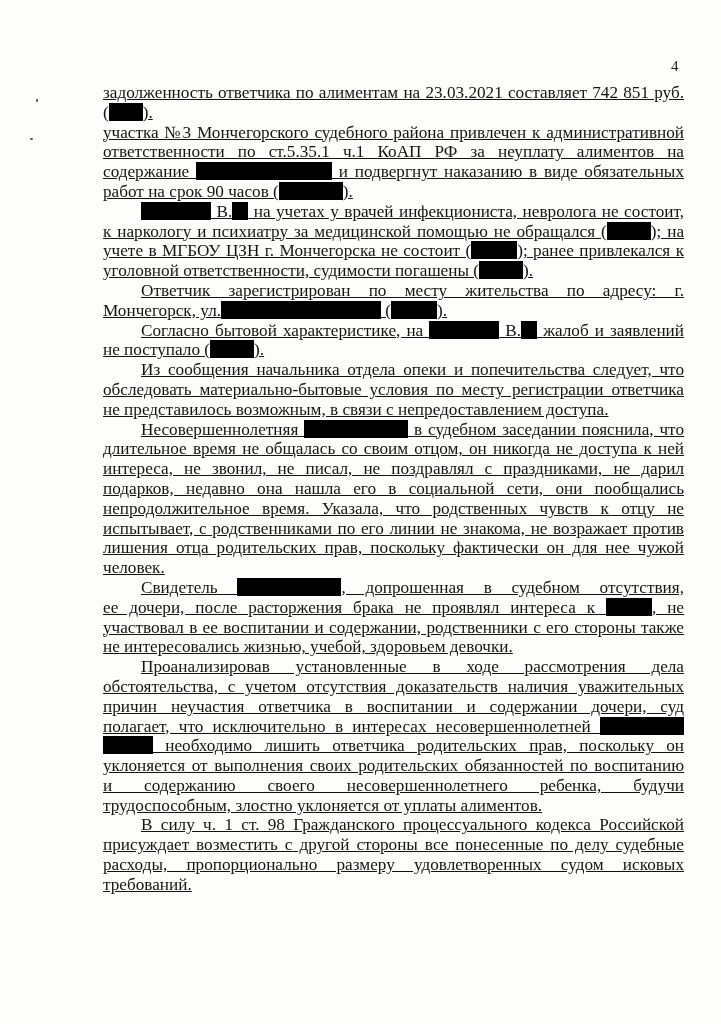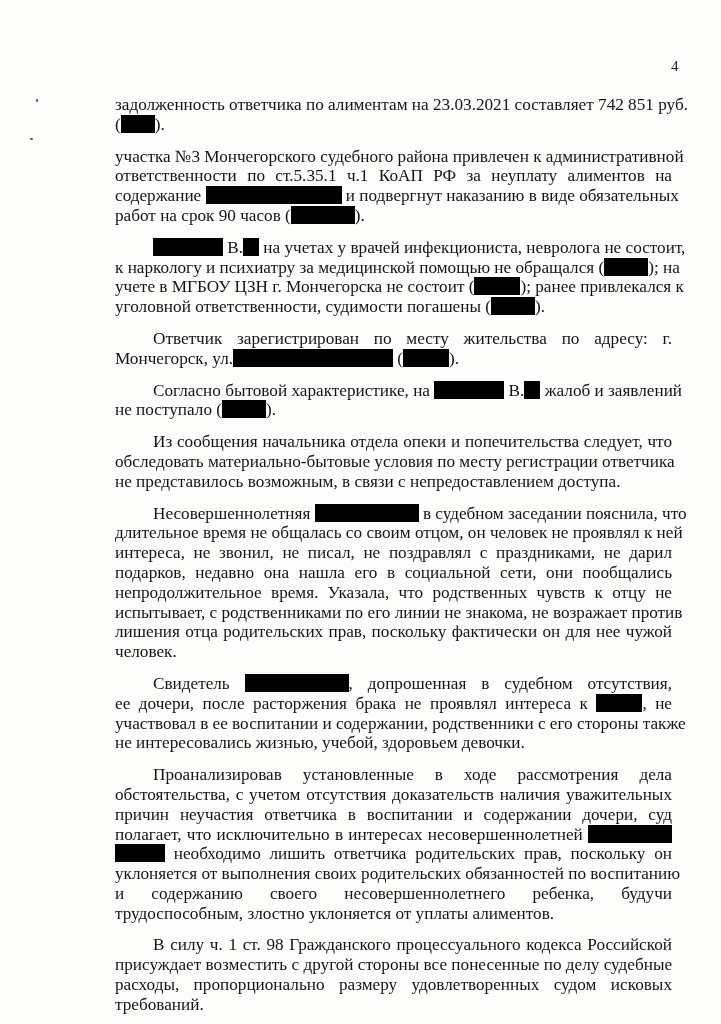--- a/index.html
+++ b/index.html
@@ -12,21 +12,21 @@
   }
   .speck { position:absolute; background:#555; border-radius:1px; }
   .page-number {
     position:absolute; top:58px; left:671px;
     font-size:15px; color:#222;
   }
   .text {
     position:absolute; left:103px; top:83px; width:581px;
     font-size:17.2px; line-height:19.8px;
   }
-  .p { margin:12px; text-align:justify; text-align-last:auto; }
+  .p { margin:0; text-align:justify; text-align-last:auto;text-decoration:underline; }
   .line { display:block; text-align:justify; text-align-last:justify; white-space:nowrap; }
   .line.last { text-align-last:left; }
   .line.ind { padding-left:38px; }
   .r { display:inline-block; background:#000; vertical-align:-3px; height:18px; }
 </style>
 </head>
 <body>
 
 <div class="speck" style="left:36px;top:99px;width:2px;height:3px;"></div>
 <div class="speck" style="left:30px;top:138px;width:3px;height:2px;"></div>
@@ -58,21 +58,21 @@
       <span class="line ind"><span>Согласно бытовой характеристике, на </span><span class="r" style="width: 70px; background: rgb(0, 0, 0);"></span><span> В.</span><span class="r" style="width: 16px; background: rgb(0, 0, 0);"></span><span> жалоб и заявлений</span></span>
       <span class="line last"><span>не поступало (</span><span class="r" style="width: 44px; background: rgb(0, 0, 0);"></span><span>).</span></span>
     </div>
     <div class="p">
       <span class="line ind"><span>Из сообщения начальника отдела опеки и попечительства следует, что</span></span>
       <span class="line"><span>обследовать материально-бытовые условия по месту регистрации ответчика</span></span>
       <span class="line last"><span>не представилось возможным, в связи с непредоставлением доступа.</span></span>
     </div>
     <div class="p">
       <span class="line ind"><span>Несовершеннолетняя </span><span class="r" style="width: 104px; background: rgb(0, 0, 0);"></span><span> в судебном заседании пояснила, что</span></span>
-      <span class="line"><span>длительное время не общалась со своим отцом, он человек не проявлял к ней</span></span>
+      <span class="line"><span>длительное время не общалась со своим отцом, он никогда не доступа к ней</span></span>
       <span class="line"><span>интереса, не звонил, не писал, не поздравлял с праздниками, не дарил</span></span>
       <span class="line"><span>подарков, недавно она нашла его в социальной сети, они пообщались</span></span>
       <span class="line"><span>непродолжительное время. Указала, что родственных чувств к отцу не</span></span>
       <span class="line"><span>испытывает, с родственниками по его линии не знакома, не возражает против</span></span>
       <span class="line"><span>лишения отца родительских прав, поскольку фактически он для нее чужой</span></span>
       <span class="line last"><span>человек.</span></span>
     </div>
     <div class="p">
       <span class="line ind"><span>Свидетель </span><span class="r" style="width: 104px; background: rgb(0, 0, 0);"></span><span>, допрошенная в судебном отсутствия,</span></span>
       <span class="line"><span>ее дочери, после расторжения брака не проявлял интереса к </span><span class="r" style="width: 46px; background: rgb(0, 0, 0);"></span><span>, не</span></span>

